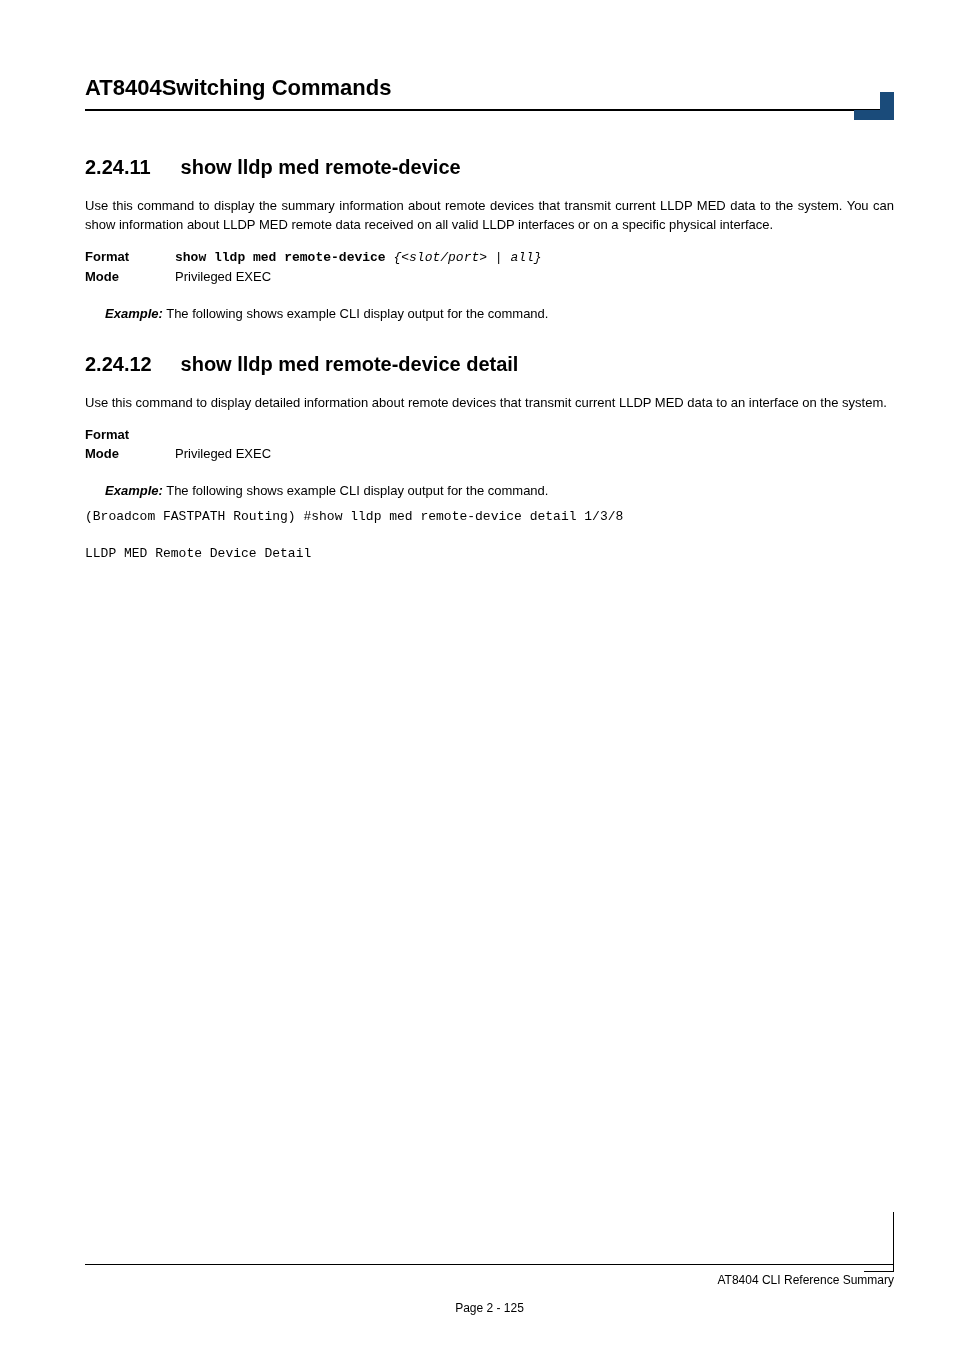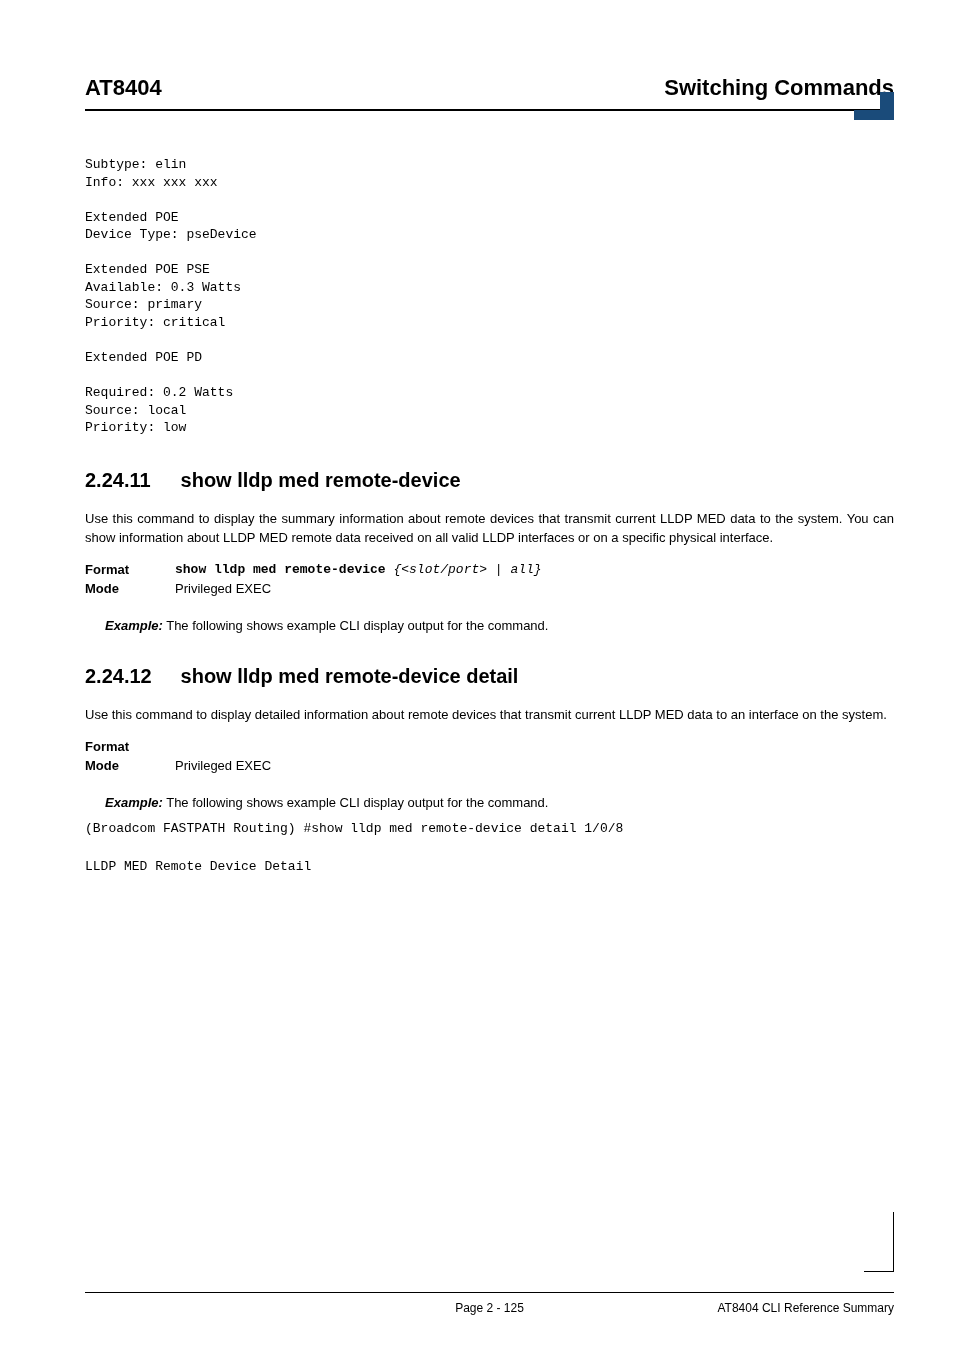--- a/index.html
+++ b/index.html
@@ -12,21 +12,21 @@
       font-size: 13px;
       color: #000;
       background: #fff;
       width: 954px;
       height: 1350px;
       position: relative;
       padding: 35px 60px 35px 85px;
     }
     .header {
       display: flex;
-      justify-content: space-between;
+      justify-content: flex-start;
       align-items: baseline;
       border-bottom: 2px solid #000;
       padding-bottom: 8px;
       margin-bottom: 12px;
     }
     .header-left {
       font-size: 22px;
       font-weight: bold;
     }
     .header-right {
@@ -125,21 +125,21 @@
       position: absolute;
       bottom: 35px;
       left: 85px;
       right: 60px;
       border-top: 1px solid #000;
       padding-top: 8px;
       display: flex;
       font-size: 12px;
     }
     .footer-left { flex: 1; }
-    .footer-center { flex: 1; text-align: center; }
+    .footer-center { flex: 1; text-align: center; margin-top: 28px; }
     .footer-right { flex: 1; text-align: right; }
     .bottom-corner {
       position: absolute;
       bottom: 78px;
       right: 60px;
     }
     .bottom-corner .vline {
       position: absolute;
       right: 0;
       bottom: 0;
@@ -164,36 +164,20 @@
   <div class="header-right">Switching Commands</div>
 </div>
 
 <div class="corner-decoration">
   <div class="hbar"></div>
   <div class="vbar"></div>
 </div>
 
 <div class="content">
 
-  <div class="code-block">Subtype: elin
-Info: xxx xxx xxx
-
-Extended POE
-Device Type: pseDevice
-
-Extended POE PSE
-Available: 0.3 Watts
-Source: primary
-Priority: critical
-
-Extended POE PD
-
-Required: 0.2 Watts
-Source: local
-Priority: low</div>
 
   <h2 class="section-heading">
     <span class="section-num">2.24.11</span>
     <span>show lldp med remote-device</span>
   </h2>
 
   <p class="body-text">Use this command to display the summary information about remote devices that transmit current LLDP MED data to the system. You can show information about LLDP MED remote data received on all valid LLDP interfaces or on a specific physical interface.</p>
 
   <div class="format-table">
     <div class="format-row">
@@ -227,21 +211,21 @@
     <div class="format-row">
       <div class="format-label">Mode</div>
       <div class="format-value">Privileged EXEC</div>
     </div>
   </div>
 
   <p class="example-line">
     <span class="example-label">Example:</span><span> The following shows example CLI display output for the command.</span>
   </p>
 
-  <div class="cli-output">(Broadcom FASTPATH Routing) #show lldp med remote-device detail 1/0/8
+  <div class="cli-output">(Broadcom FASTPATH Routing) #show lldp med remote-device detail 1/3/8
 
 LLDP MED Remote Device Detail</div>
 
 </div>
 
 <div class="bottom-corner">
   <div class="vline"></div>
   <div class="hline"></div>
 </div>
 

